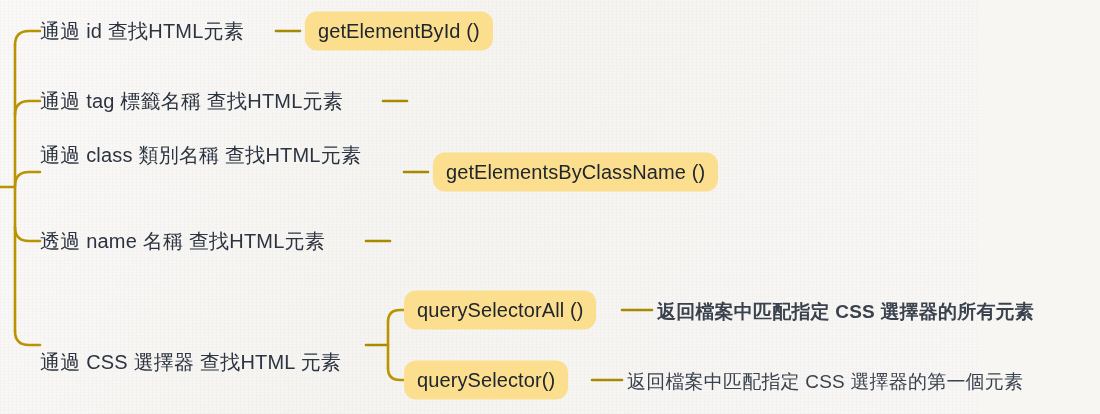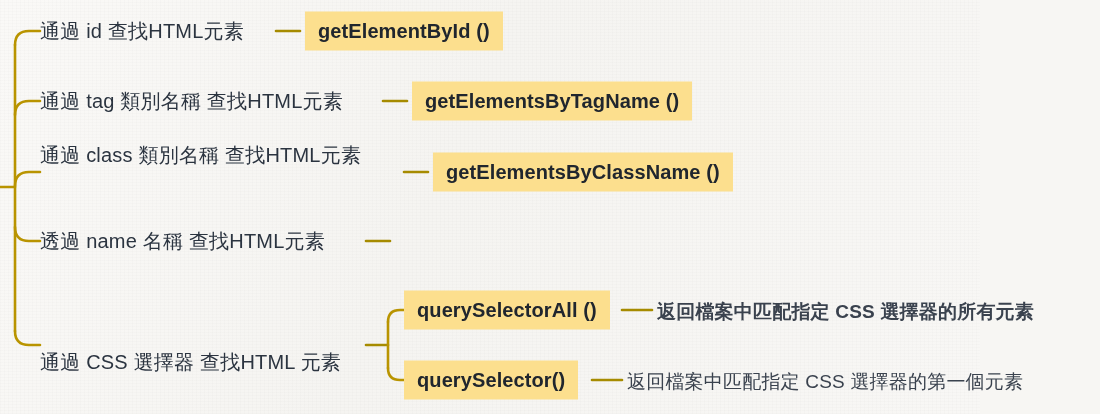--- a/index.html
+++ b/index.html
@@ -58,24 +58,24 @@
     font-weight: 400;
     line-height: 1;
   }
 
   
   .badge {
     display: inline-block;
     background-color: #fcdf8e;
     color: #20262e;
     font-size: 20px;
-    font-weight: 700;
+    font-weight: 400;
     line-height: 1;
     padding: 9px 13px 10px 13px;
-    border-radius: 0;
+    border-radius: 12px;
     letter-spacing: 0.1px;
   }
 
   
   .desc {
     font-size: 19px;
     color: #3a424e;
     font-weight: 400;
     line-height: 1;
     letter-spacing: 0.2px;
@@ -130,24 +130,21 @@
 
       <path d="M592 380 L622 380"></path>
     </g>
   </svg>
 
   <div class="node branch-label" style="left:40px; top:31px;">通過 id 查找HTML元素</div>
   <div class="node" style="left:305px; top:31px;">
     <span class="badge">getElementById ()</span>
   </div>
 
-  <div class="node branch-label" style="left:40px; top:101px;">通過 tag 類別名稱 查找HTML元素</div>
-  <div class="node" style="left:412px; top:101px;">
-    <span class="badge">getElementsByTagName ()</span>
-  </div>
+  <div class="node branch-label" style="left:40px; top:101px;">通過 tag 標籤名稱 查找HTML元素</div>
 
   <div class="node branch-label" style="left:40px; top:155px;">通過 class 類別名稱 查找HTML元素</div>
   <div class="node" style="left:433px; top:172px;">
     <span class="badge">getElementsByClassName ()</span>
   </div>
 
   <div class="node branch-label" style="left:40px; top:241px;">透過 name 名稱 查找HTML元素</div>
 
   <div class="node branch-label" style="left:40px; top:345px;margin-top:17px;">通過 CSS 選擇器 查找HTML 元素</div>
 

